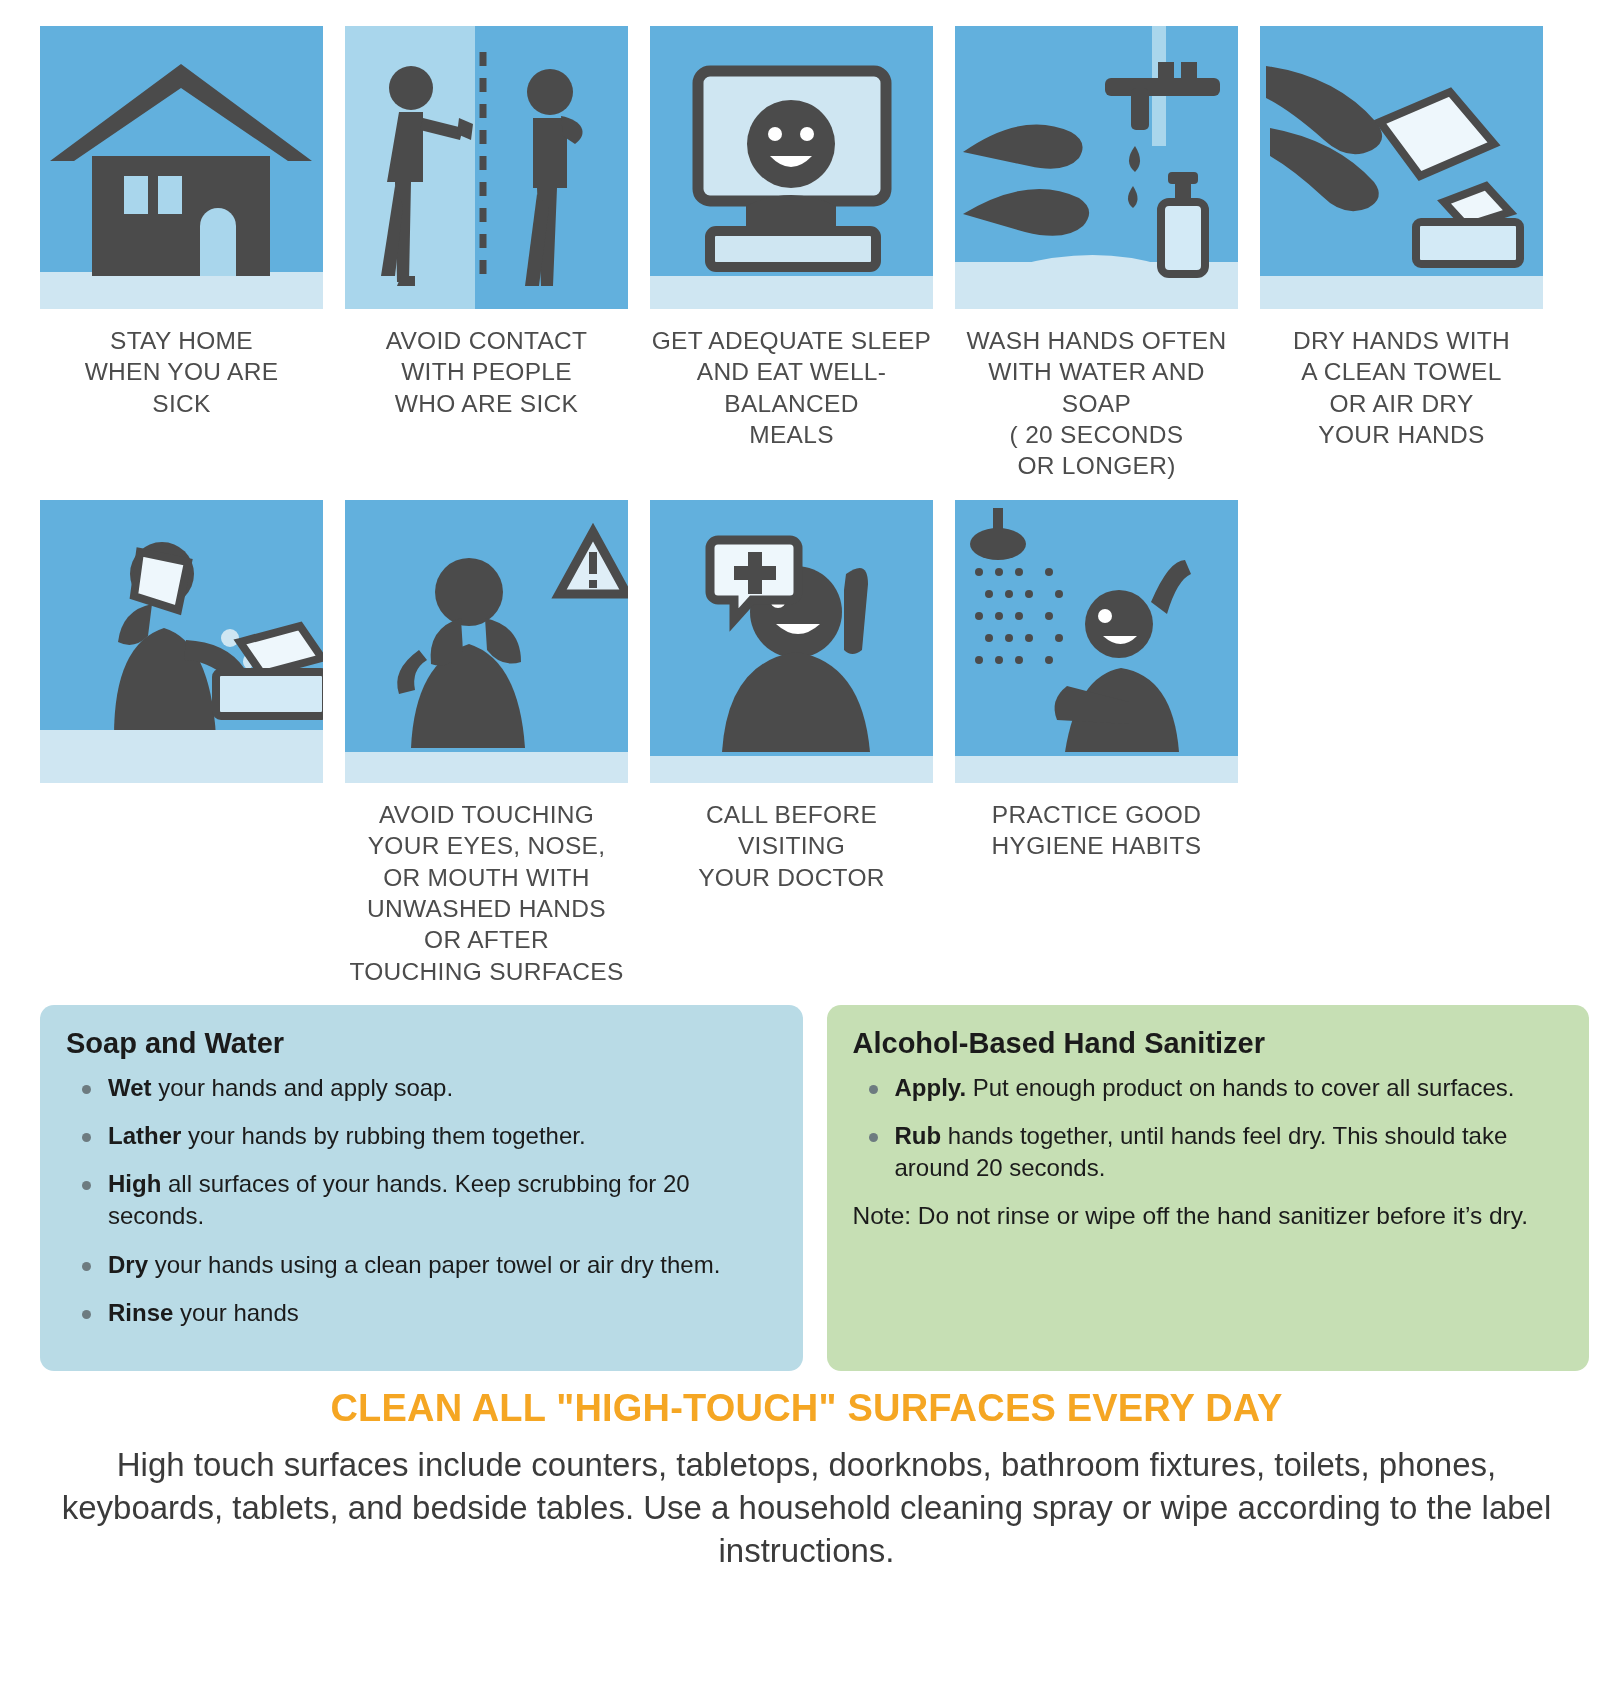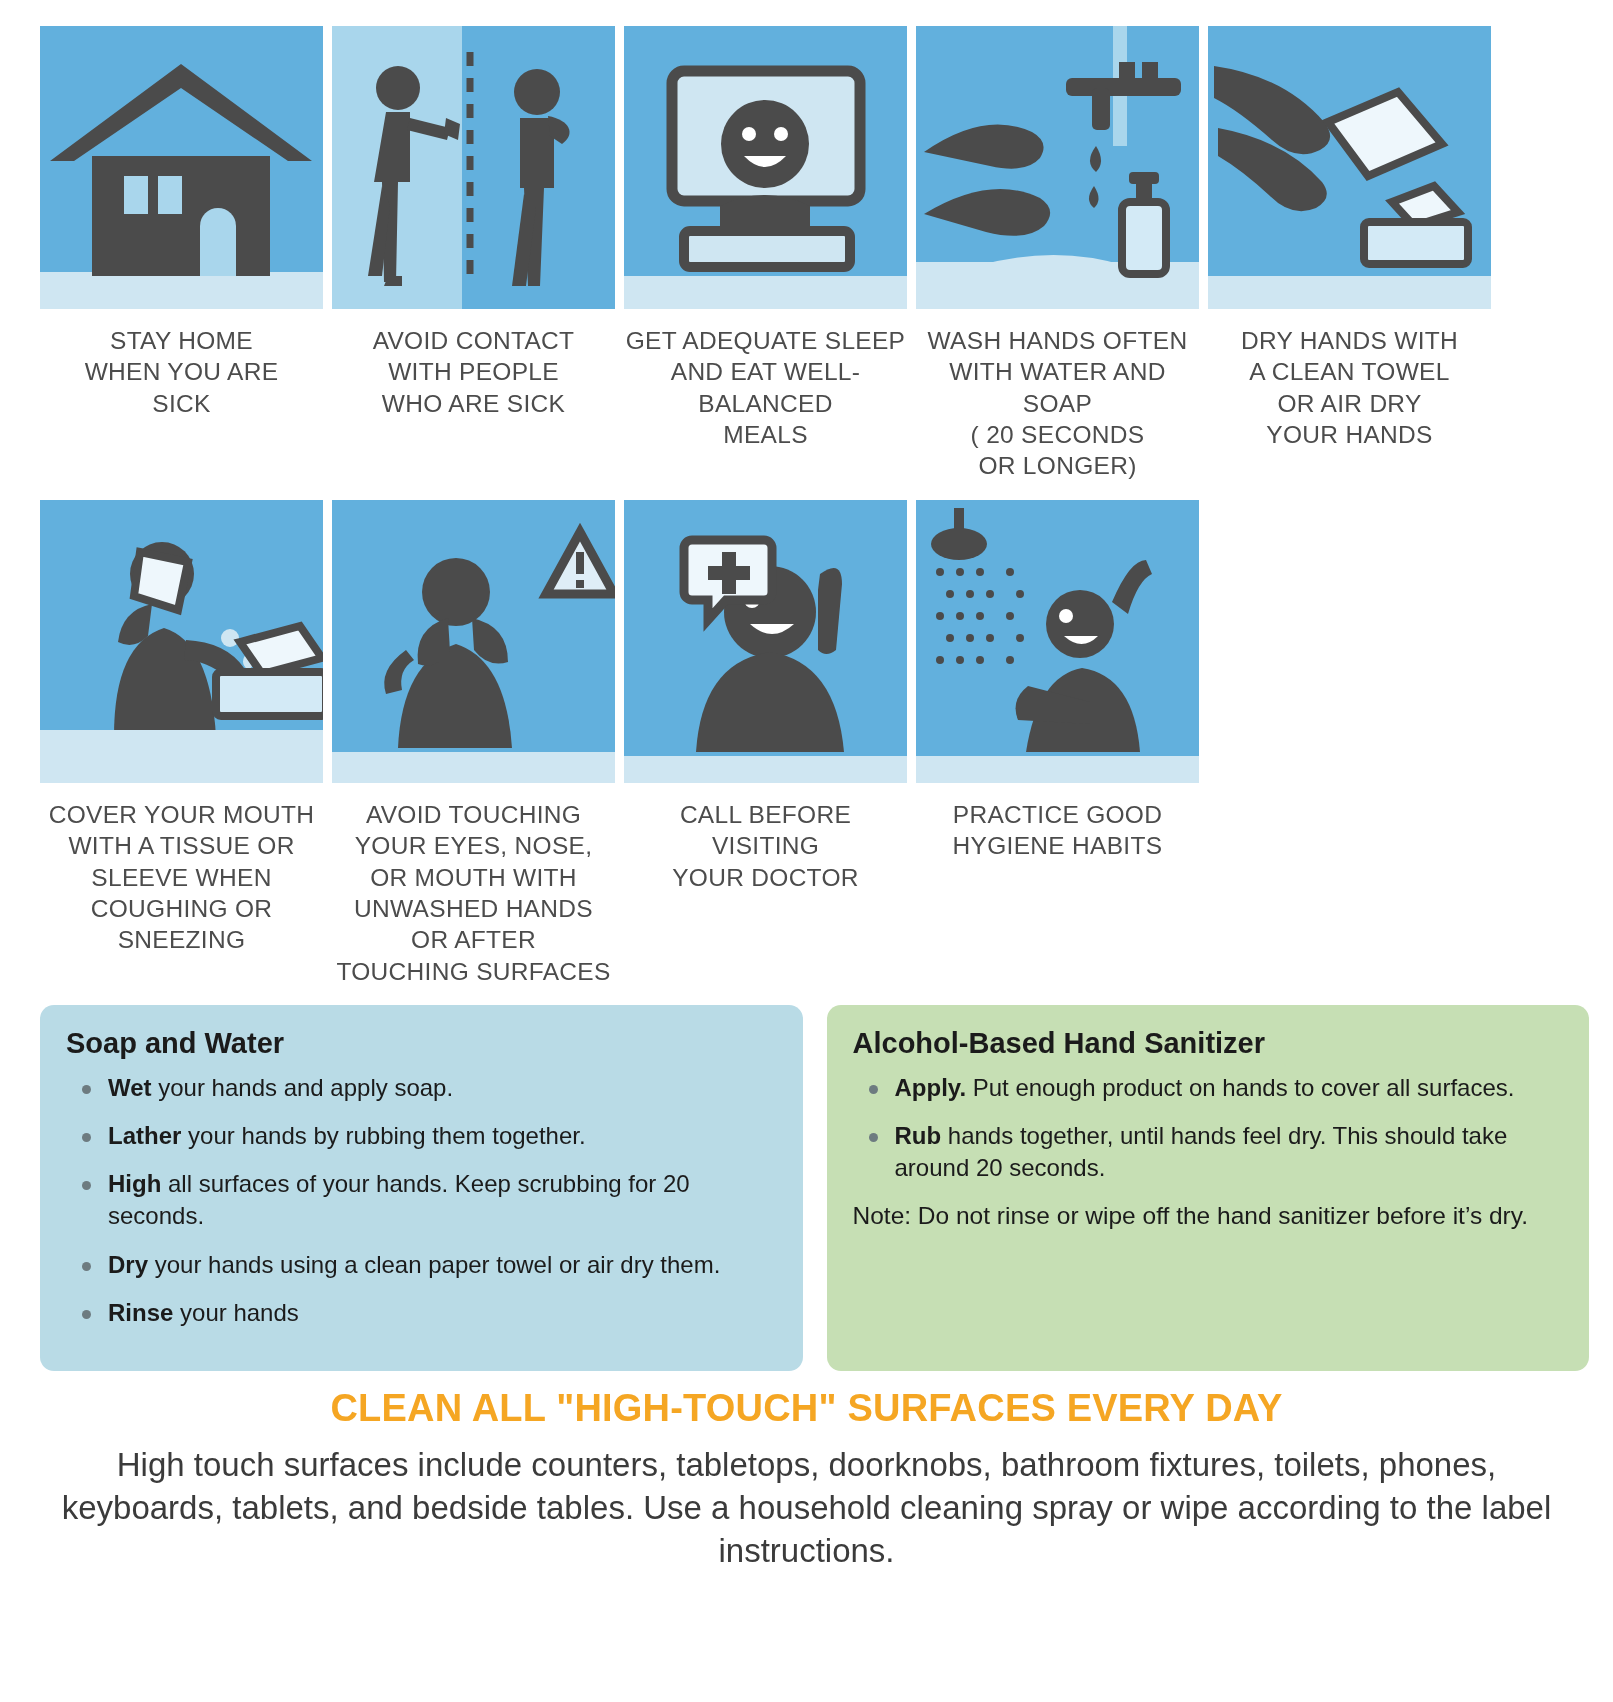--- a/index.html
+++ b/index.html
@@ -16,21 +16,21 @@
     overflow: hidden;
   }
 
   
   .grid {
     padding: 26px 40px 0 40px;
   }
   .row {
     display: flex;
     justify-content: flex-start;
-    gap: 9px;
+    gap: 22px;
   }
   .row.second { margin-top: 18px; }
   .cell {
     width: 283px;
     display: flex;
     flex-direction: column;
     align-items: center;
   }
   .tile {
     width: 283px;
@@ -256,24 +256,20 @@
               <path d="M146 140 q40 2 58 28 l-16 10 q-22 -18 -44 -18 z"></path>
             </g>
             <polygon fill="#eef7fc" stroke="#4b4b4b" stroke-width="8" points="100,52 148,62 138,110 94,96"></polygon>
             <circle class="lt" cx="190" cy="138" r="9"></circle>
             <path class="lt" d="M208 152 q10 12 0 18 q-10 -8 0 -18z"></path>
             <polygon fill="#eef7fc" stroke="#4b4b4b" stroke-width="8" points="200,142 260,126 282,158 222,174"></polygon>
             <rect x="176" y="172" width="110" height="44" rx="5" fill="#d3eaf6" stroke="#4b4b4b" stroke-width="8"></rect>
             <rect class="lt" x="0" y="230" width="283" height="53"></rect>
           </svg>
         </div>
-        <div class="caption">COVER YOUR MOUTH
-WITH A TISSUE OR
-SLEEVE WHEN
-COUGHING OR SNEEZING</div>
       </div>
 
       <div class="cell">
         <div class="tile">
           <svg viewBox="0 0 283 283">
             <g class="dk">
               <circle cx="124" cy="92" r="34"></circle>
               <path d="M66 248 q4 -86 58 -104 q50 16 56 104 z"></path>
               <path d="M116 118 q-34 10 -30 46 q18 6 32 -12 z"></path>
               <path d="M140 118 q36 8 36 44 q-20 6 -34 -12 z"></path>

